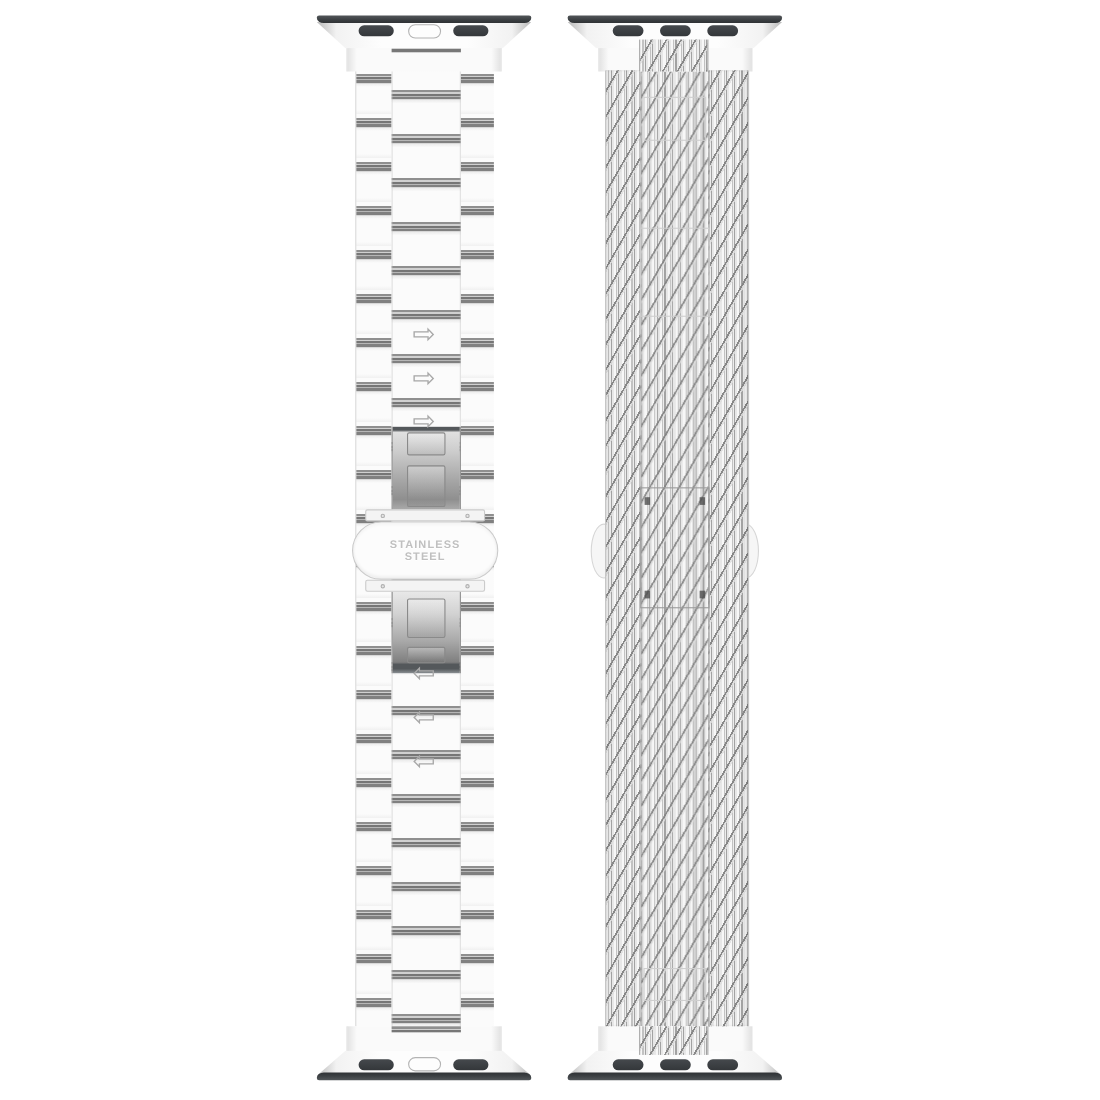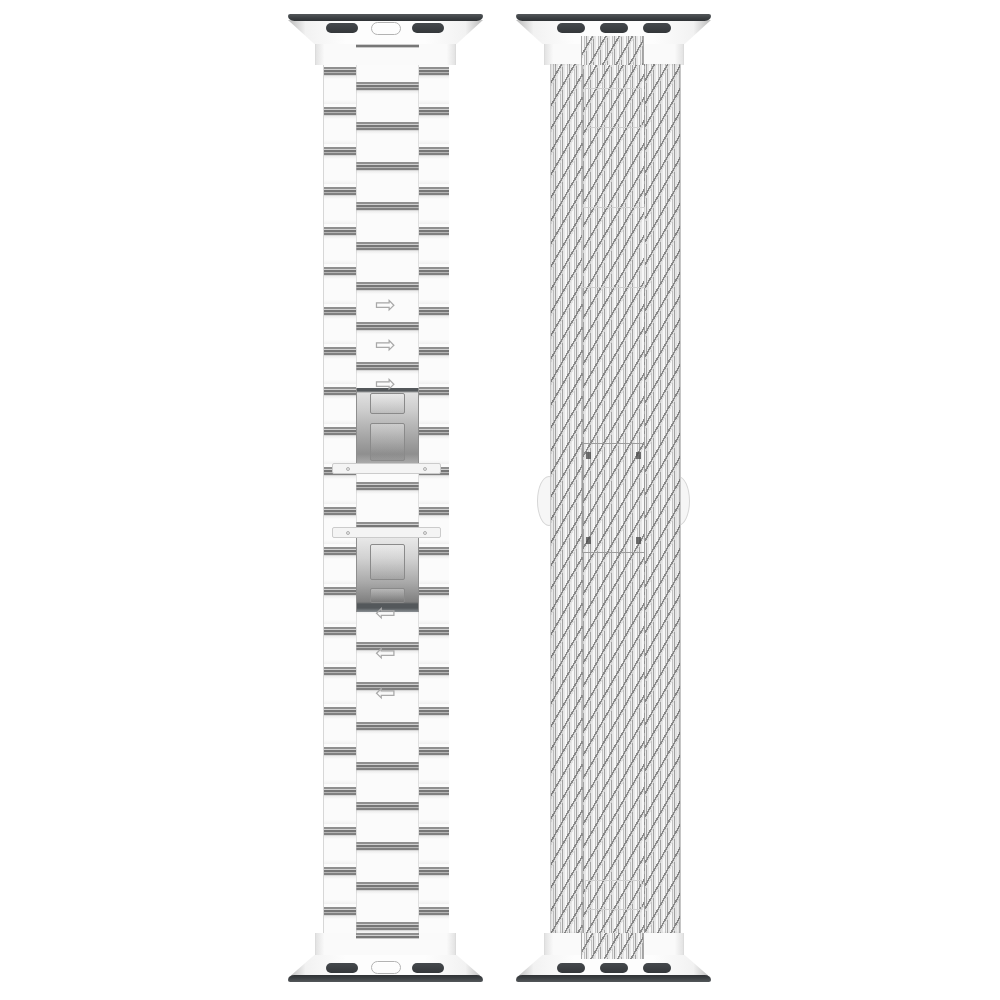--- a/index.html
+++ b/index.html
@@ -93,20 +93,24 @@
     <div class="arrow" style="top:307px;">⇨</div>
 
     <div class="abs clasp-fold top" style="top:324px; height:75px;">
       <div class="cutout" style="top:5px;  height:21px;"></div>
       <div class="cutout" style="top:35px; height:38px;"></div>
     </div>
     <div class="abs clasp-plate" style="top:399px;">
       <div class="screw l"></div>
       <div class="screw r"></div>
     </div>
+    <div class="abs clasp-oval" style="top:410px;">
+      <div class="engrave">STAINLESS</div>
+      <div class="engrave">STEEL</div>
+    </div>
     <div class="abs clasp-plate" style="top:463px;">
       <div class="screw l"></div>
       <div class="screw r"></div>
     </div>
     <div class="abs clasp-fold bottom" style="top:474px; height:74px;">
       <div class="cutout" style="top:6px;  height:36px;"></div>
       <div class="cutout" style="top:50px; height:15px;"></div>
     </div>
 
     <div class="arrow" style="top:536px;">⇦</div>

